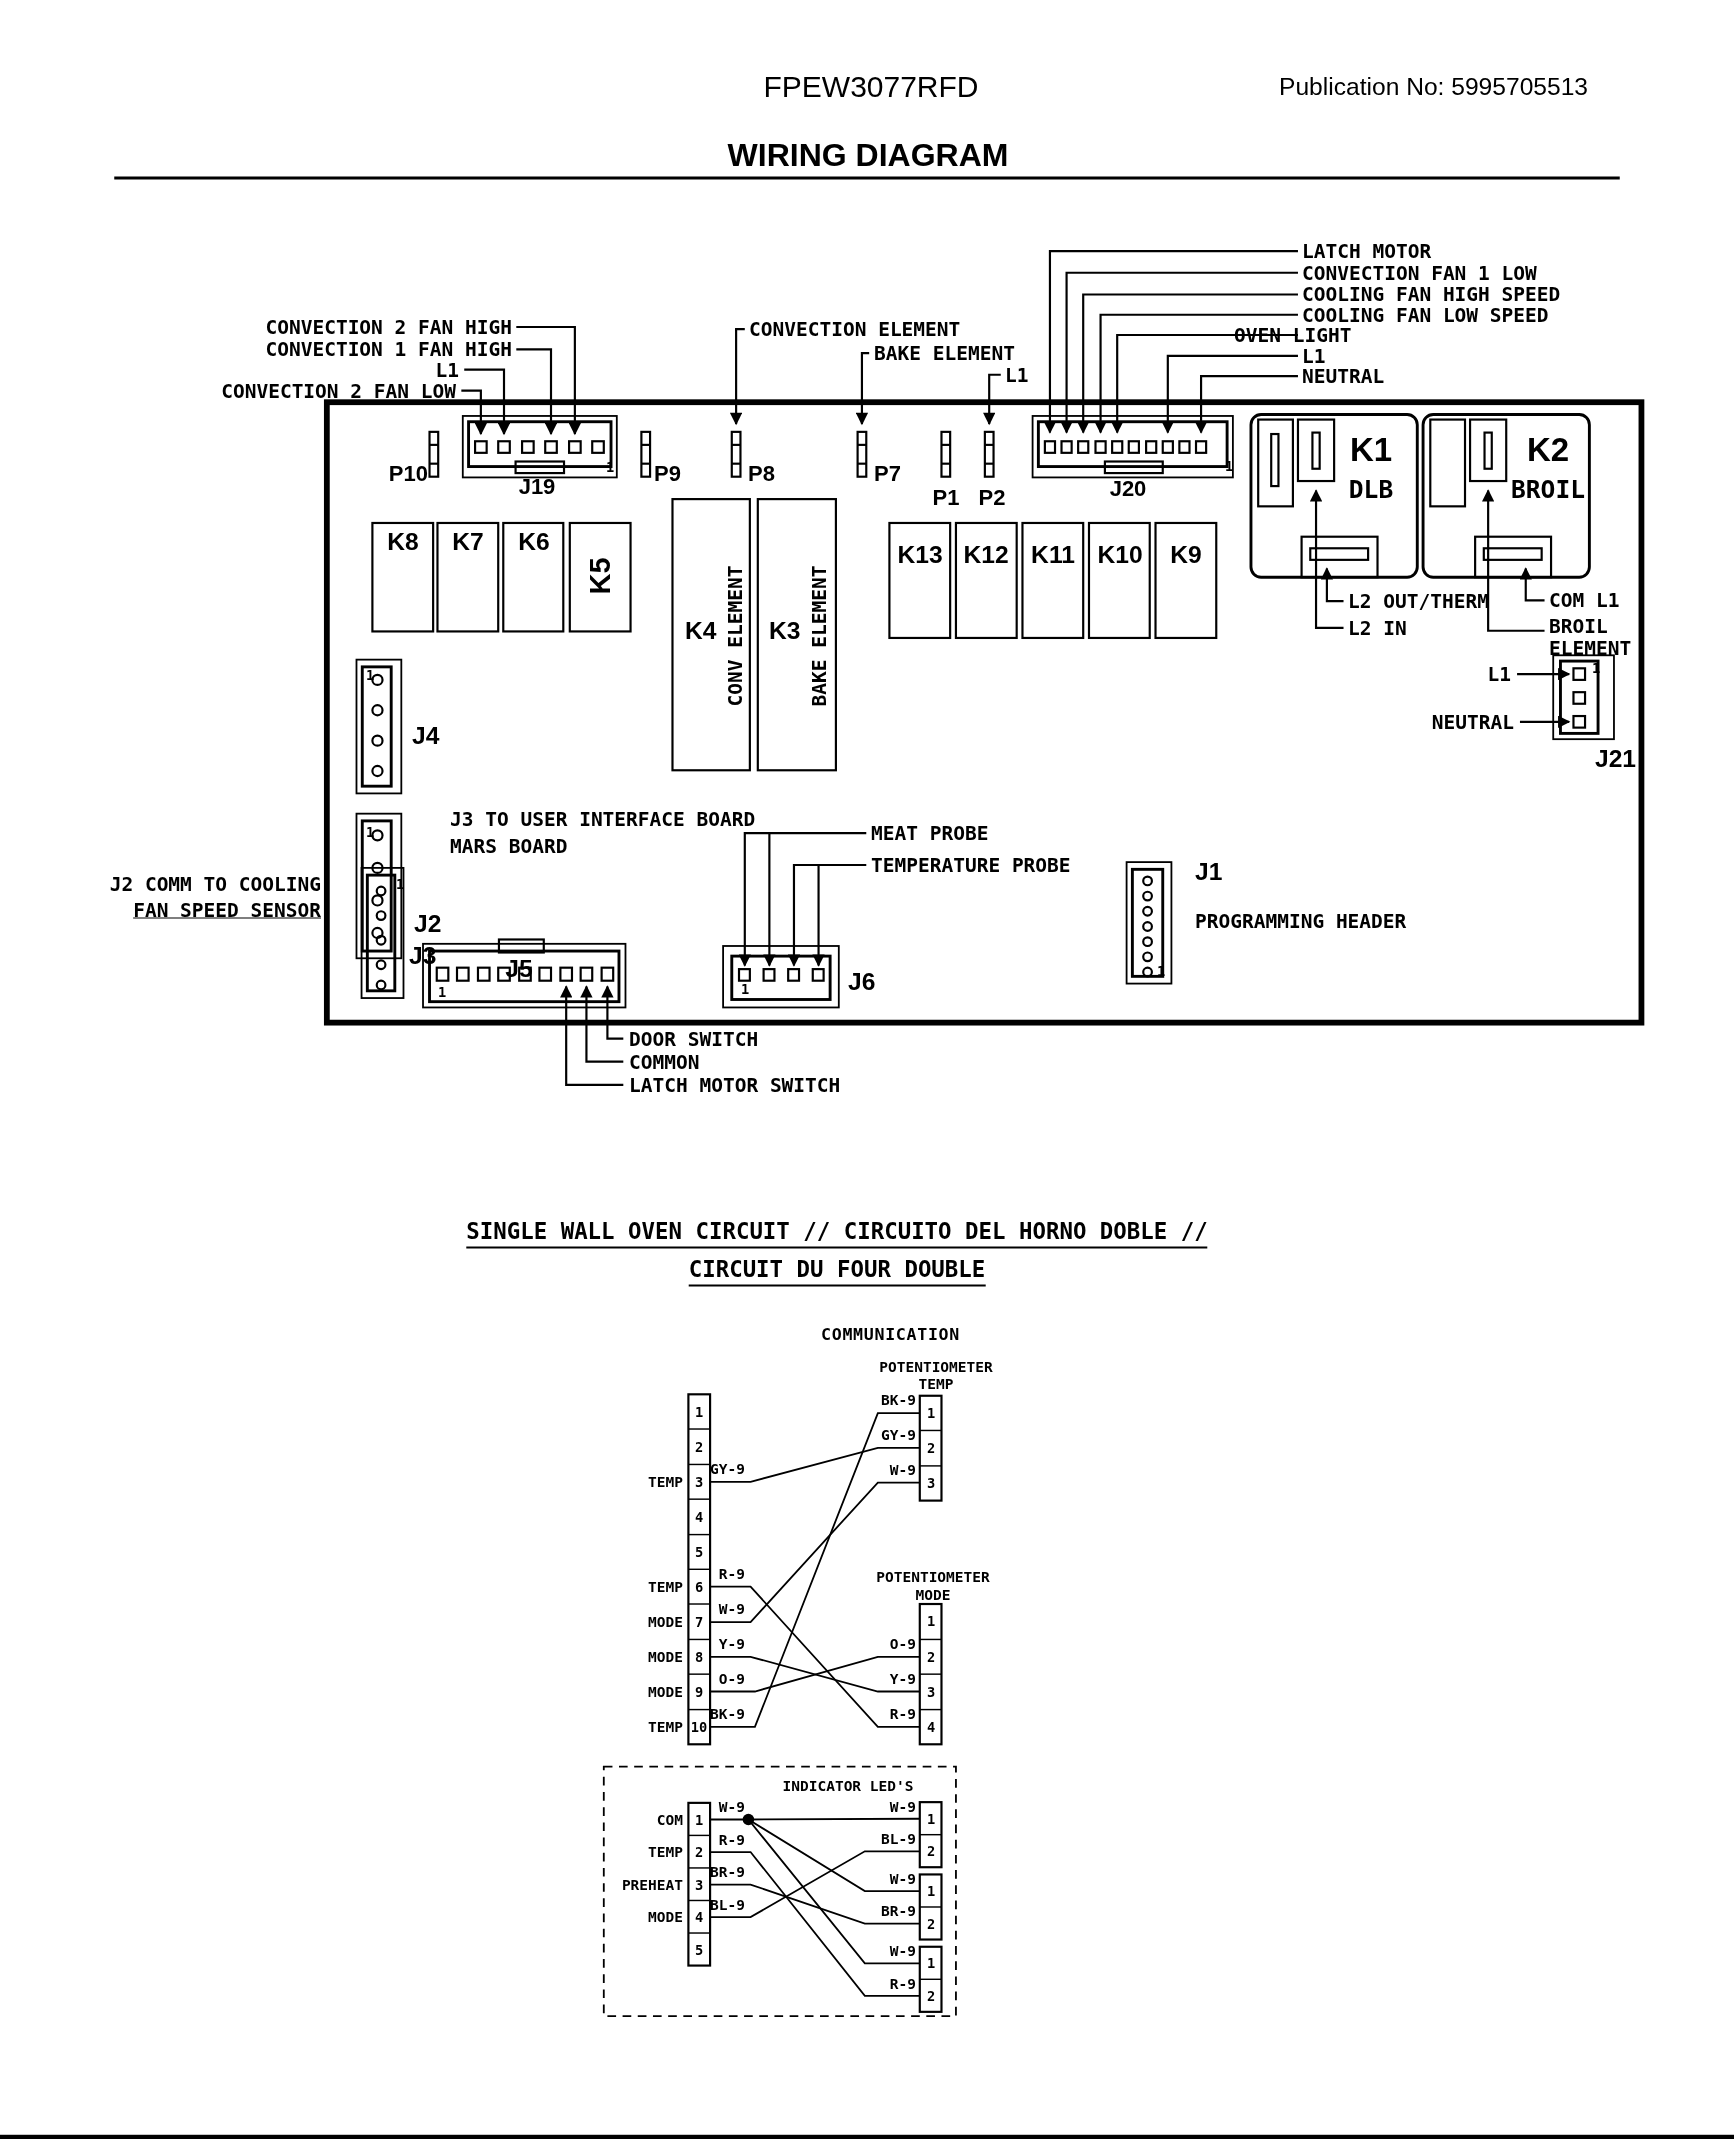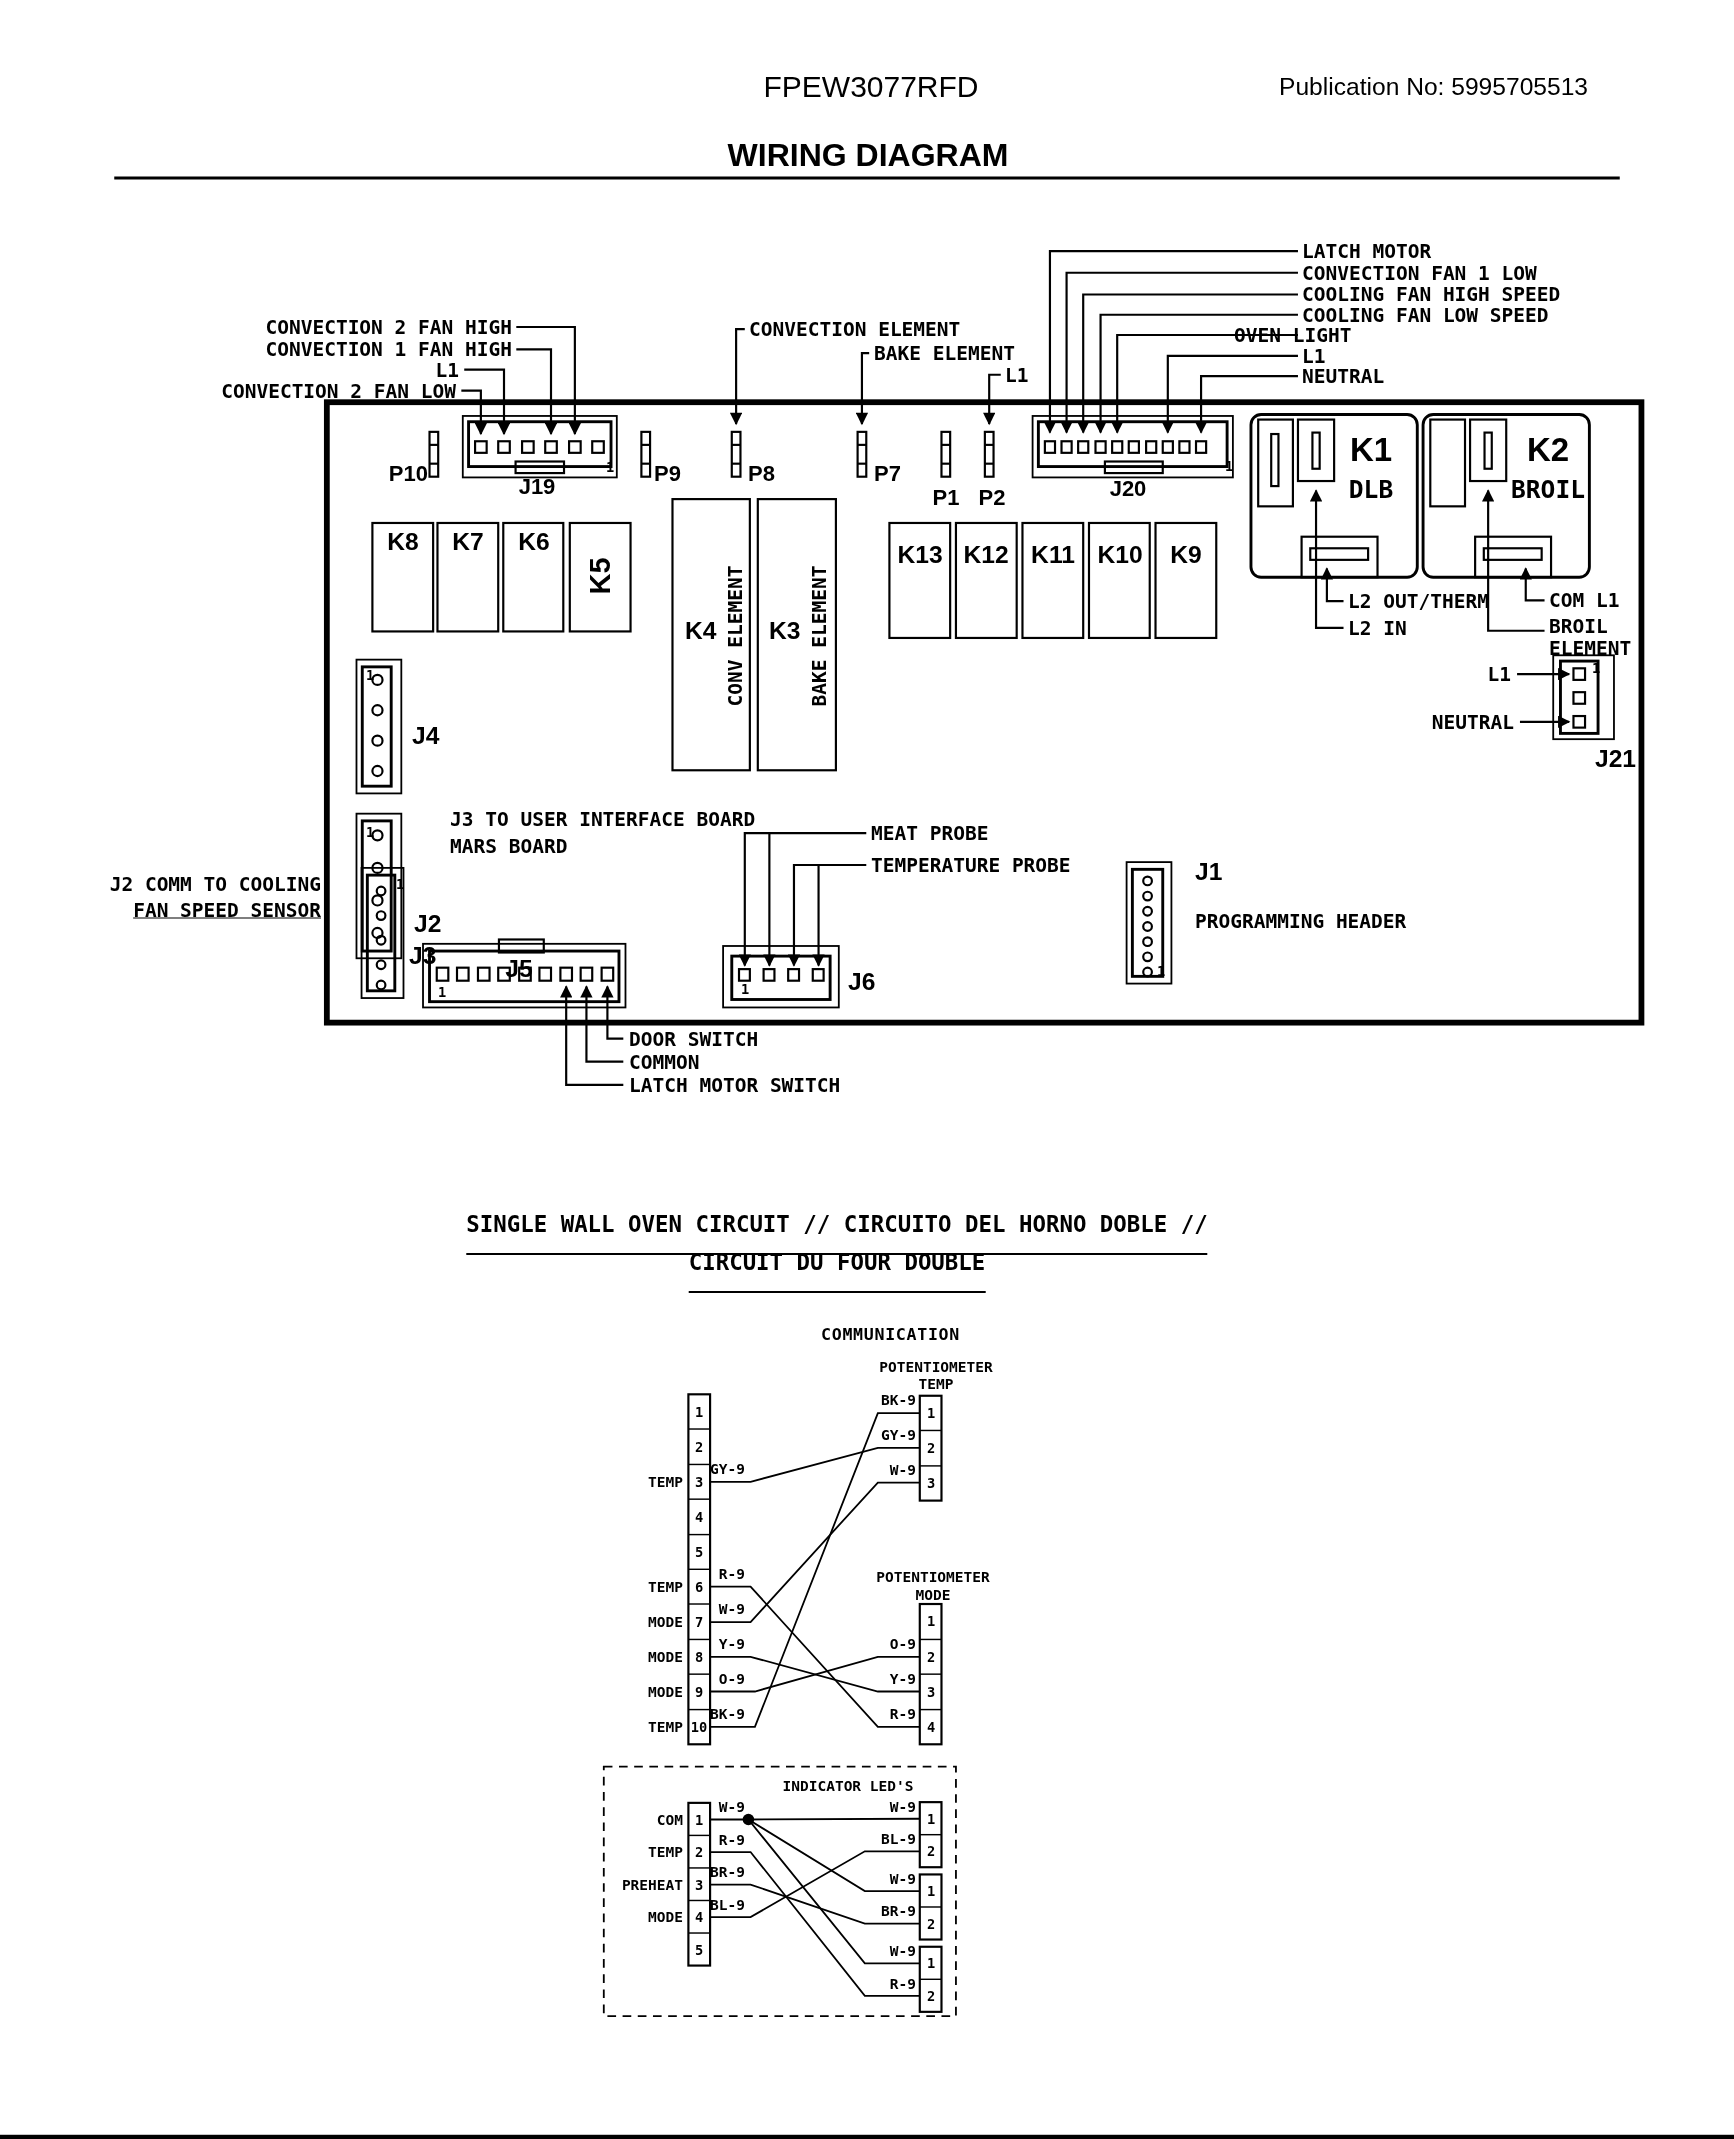--- a/index.html
+++ b/index.html
@@ -19,21 +19,21 @@
   .id30{font:bold 22px "Liberation Sans",sans-serif;}
   .id34{font:bold 24.6px "Liberation Sans",sans-serif;}
   .id40{font:bold 29px "Liberation Sans",sans-serif;}
   .id46{font:bold 33px "Liberation Sans",sans-serif;}
   .hdr{position:absolute;z-index:2;font-family:"Liberation Sans",sans-serif;}
   #doc-model{left:871px;top:87px;transform:translate(-50%,-50%);font-size:30px;}
   #doc-pub{left:1279px;top:87px;transform:translate(0,-50%);font-size:24.6px;}
   #doc-title{left:868px;top:155px;transform:translate(-50%,-50%);font-size:32px;font-weight:bold;}
   .sect{position:absolute;z-index:2;left:837px;transform:translate(-50%,-50%);
         font:bold 22.4px "DejaVu Sans Mono",monospace;border-bottom:2.2px solid #000;
-        padding-bottom:16px;white-space:pre;}
+        padding-bottom:3px;white-space:pre;}
   #sect1{top:1233px;} #sect2{top:1271px;}
 </style>
 </head>
 <body>
 
 <div id="page">
 
   <div id="doc-model" class="hdr">FPEW3077RFD</div>
   <div id="doc-pub" class="hdr">Publication No:  5995705513</div>
   <div id="doc-title" class="hdr">WIRING DIAGRAM</div>

